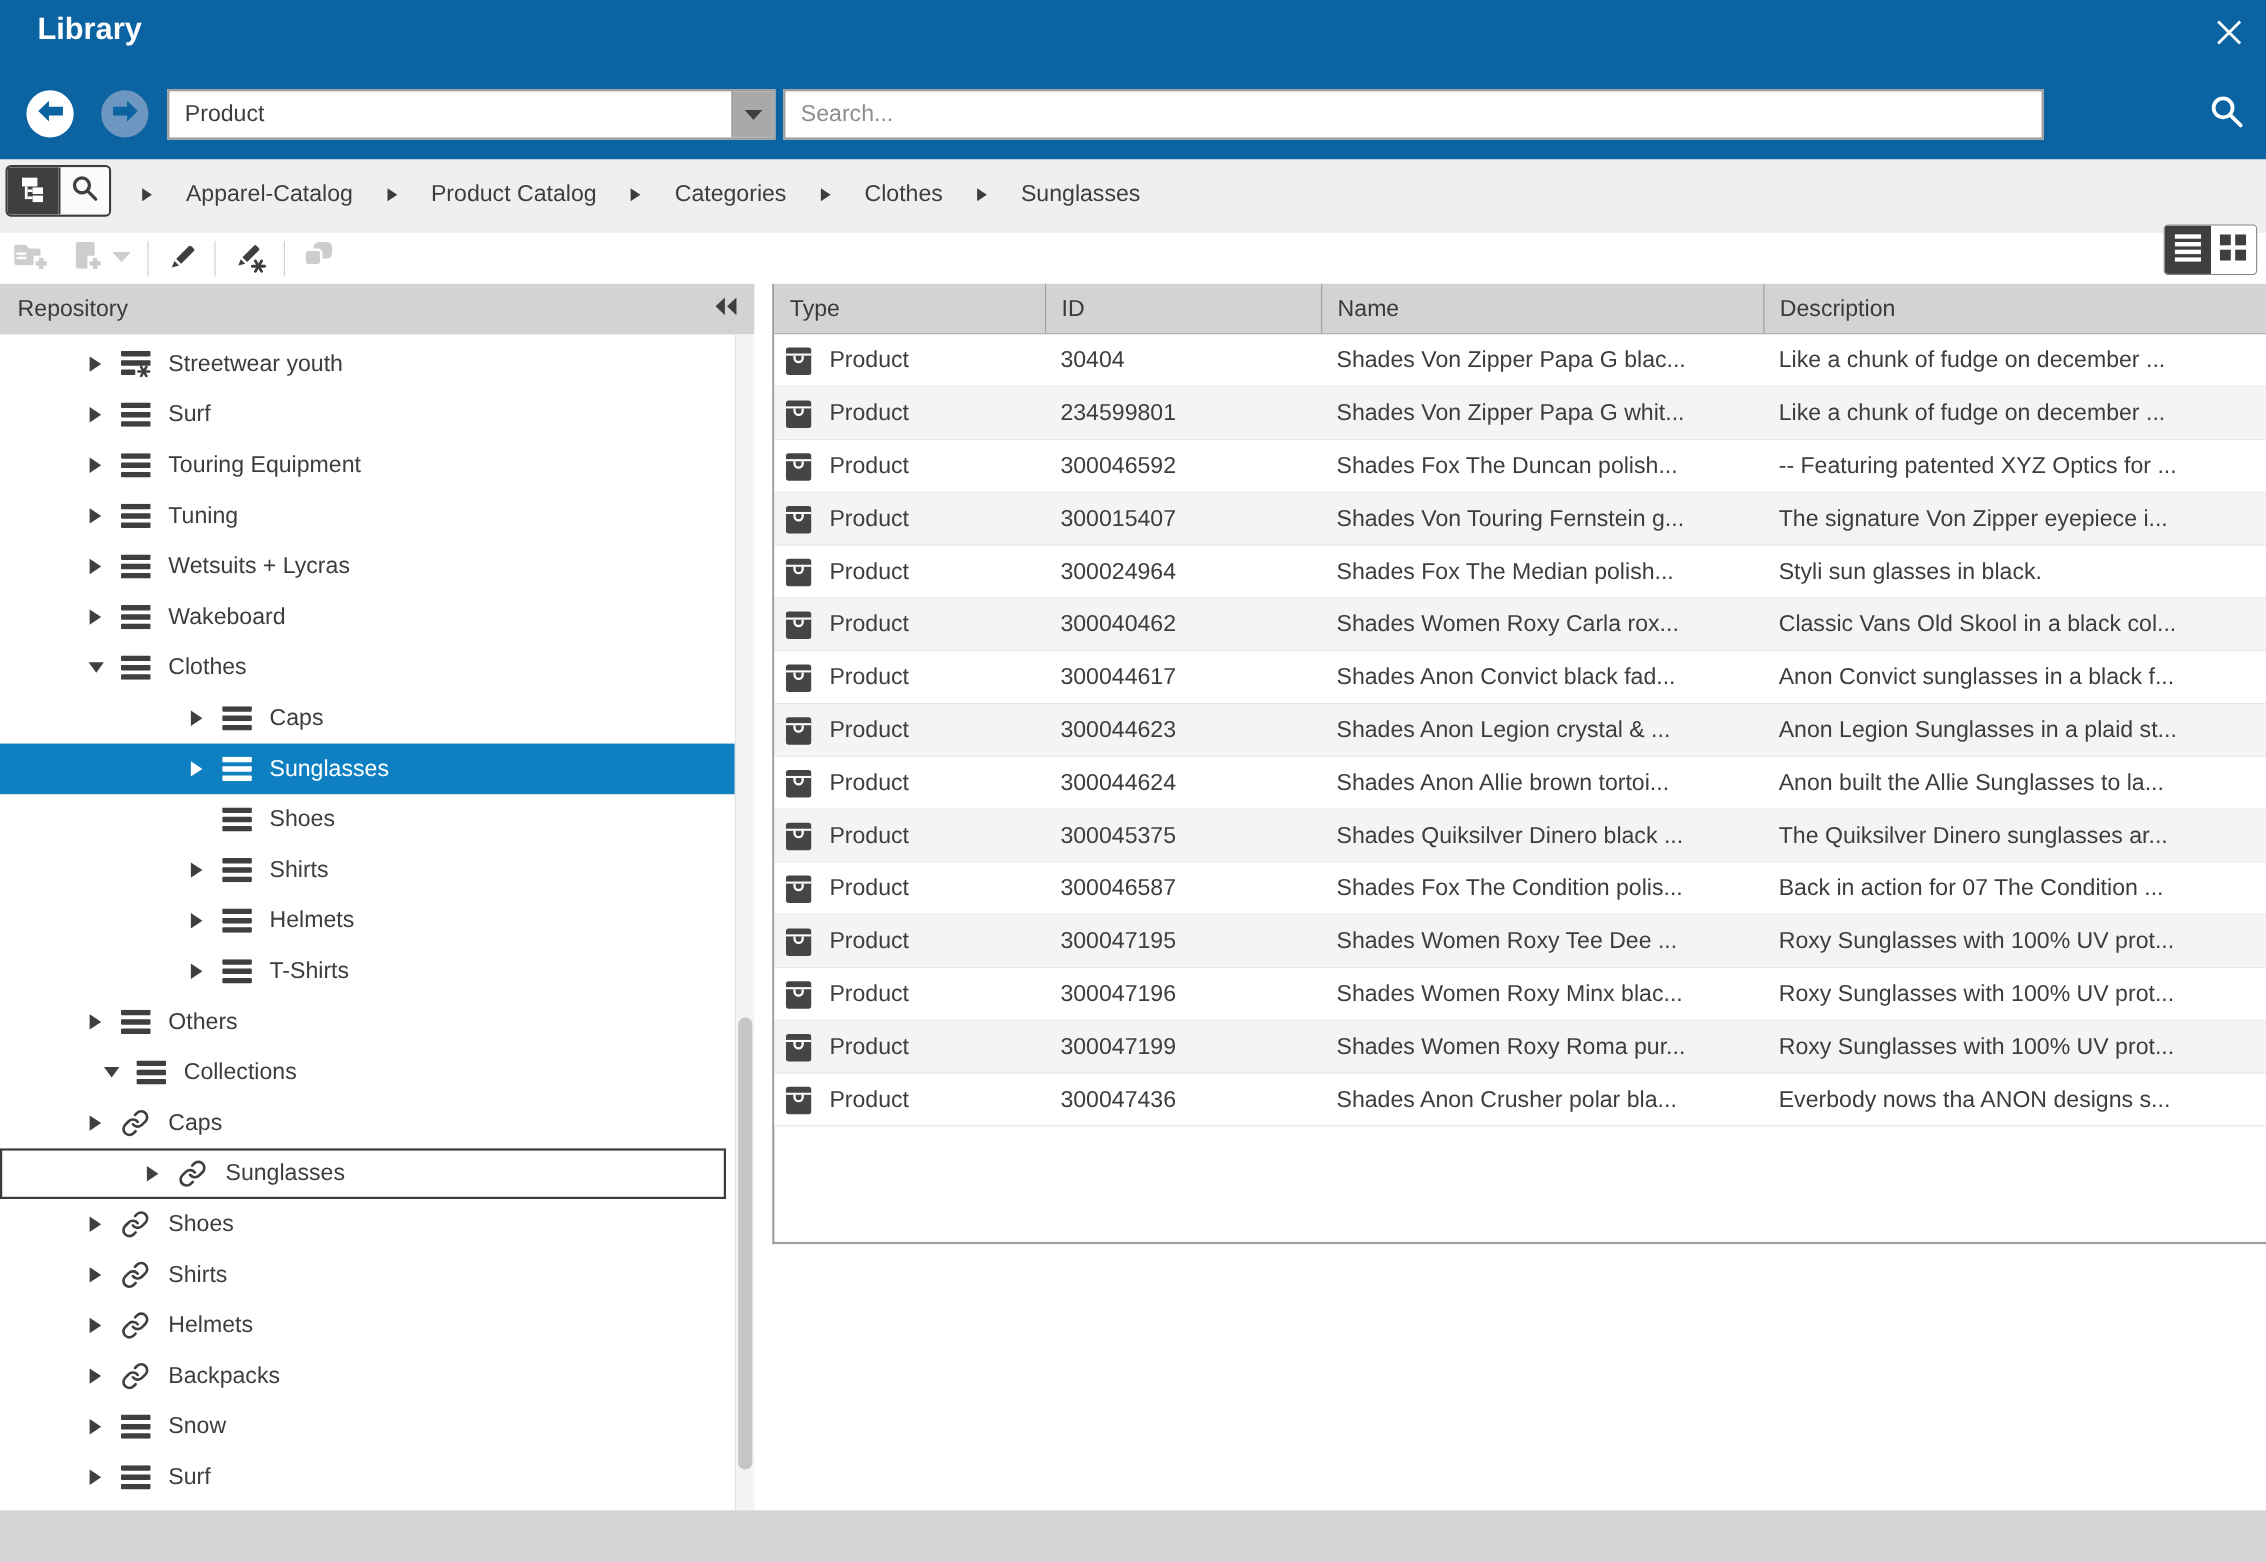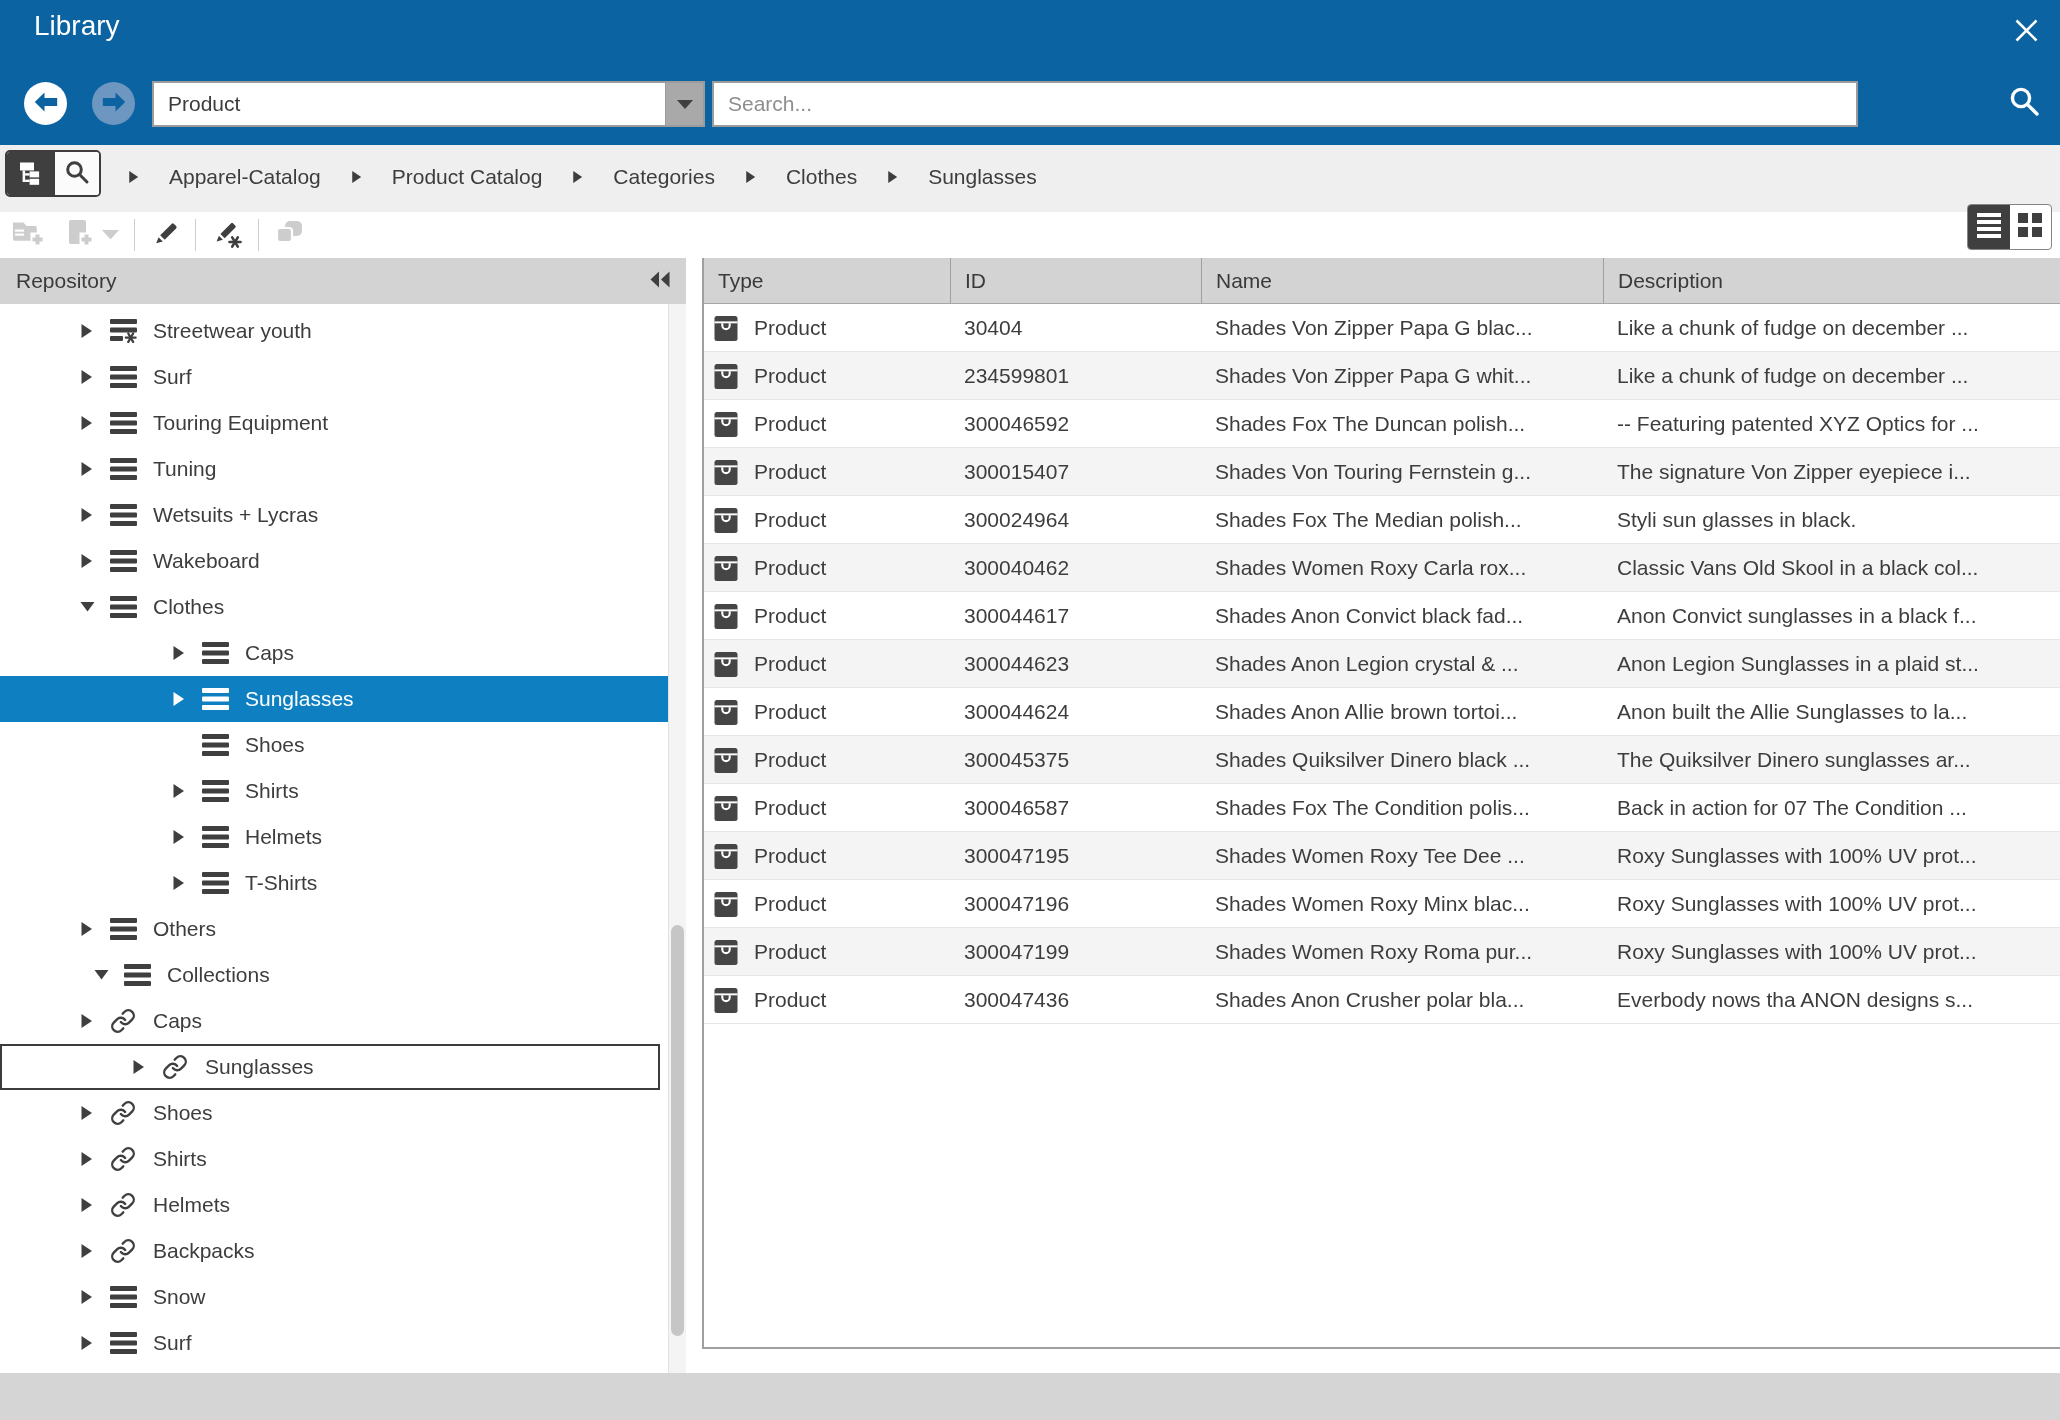--- a/index.html
+++ b/index.html
@@ -2,21 +2,21 @@
 <html><head>
 <meta charset="utf-8">
 <style>
   *{box-sizing:border-box;margin:0;padding:0}
   html,body{background:#9a9a9a}
   #app{position:relative;width:2060px;height:1420px;overflow:hidden;background:#fff;
        font-family:"Liberation Sans",sans-serif;color:#3d3d3d}
 
   
   .titlebar{position:absolute;left:0;top:0;width:2060px;height:145px;background:#0b63a2}
-  .title{position:absolute;left:34px;top:10px;font-size:28px;font-weight:normal;color:#fff}
+  .title{position:absolute;left:34px;top:10px;font-size:28px;font-weight:bold;color:#fff}
   .close-btn{position:absolute;left:2006px;top:12px;width:40px;height:40px;display:flex;align-items:center;justify-content:center;cursor:pointer}
   .nav-btn{position:absolute;top:82px;width:43px;height:43px;border-radius:50%;display:flex;align-items:center;justify-content:center}
   .nav-back{left:24px;background:#fff}
   .nav-fwd{left:92px;background:#6d97c0}
   .combo{position:absolute;left:152px;top:81px;width:553px;height:46px;background:#fff;border:2px solid #9b9b9b}
   .combo-value{position:absolute;left:14px;top:0;right:40px;line-height:42px;font-size:21px;color:#3d3d3d;overflow:hidden;white-space:nowrap}
   .combo-caret{position:absolute;right:0;top:0;width:38px;height:42px;background:#a9a9a9;border-left:1px solid #9b9b9b;display:flex;align-items:center;justify-content:center}
   .caret-down{width:0;height:0;border-left:8px solid transparent;border-right:8px solid transparent;border-top:9px solid #3f3f3f}
   .search-field{position:absolute;left:712px;top:81px;width:1146px;height:46px;border:2px solid #9b9b9b;background:#fff;
       font-family:"Liberation Sans",sans-serif;font-size:21px;color:#3d3d3d;padding:0 14px;outline:none}
@@ -39,21 +39,21 @@
   .tb-sep{width:1px;height:32px;background:#cfcfcf;margin:0 15px}
   .view-group{position:absolute;left:1967px;top:204px;width:85px;height:46px;display:flex;border:1px solid #858585;border-radius:4px;overflow:hidden;background:#fff}
   .view-btn{width:42px;height:44px;display:flex;align-items:center;justify-content:center;cursor:pointer}
   .view-btn.active{background:#3f3f3f}
 
   
   .main-left{position:absolute;left:0;top:258px;width:686px;height:1115px;background:#fff}
   .panel-header{height:46px;background:#d3d3d3;display:flex;align-items:center;padding:0 16px;font-size:21px;color:#3a3a3a}
   .collapse-btn{margin-left:auto;cursor:pointer;display:flex;align-items:center}
   .splitter{position:absolute;left:686px;top:258px;width:16px;height:1115px;background:#fff;cursor:col-resize}
-  .main-right{position:absolute;left:702px;top:258px;width:1358px;height:1091px;background:#fff;border-left:2px solid #9f9f9f;border-bottom:2px solid #9f9f9f}
+  .main-right{position:absolute;left:702px;top:258px;width:1358px;height:873px;background:#fff;border-left:2px solid #9f9f9f;border-bottom:2px solid #9f9f9f}
 
   
   .tree{position:absolute;left:0;top:50px;width:686px;height:1063px;overflow:hidden}
   .trow{height:46px;display:flex;align-items:center;font-size:21px;color:#3d3d3d;cursor:pointer;white-space:nowrap}
   .trow.l1{padding-left:94px}.trow.l2{padding-left:80px}.trow.l3{padding-left:172px}
   .trow .exp{width:15px;margin-right:15px;display:flex;align-items:center}
   .trow .ticon{width:27px;margin-right:16px;display:flex;align-items:center}
   .trow.selected{background:#0e80c2;color:#fff;width:668px}
   .trow.focused{border:2px solid #3c3c3c;width:660px}
   .trow.focused.l2{padding-left:130px}

